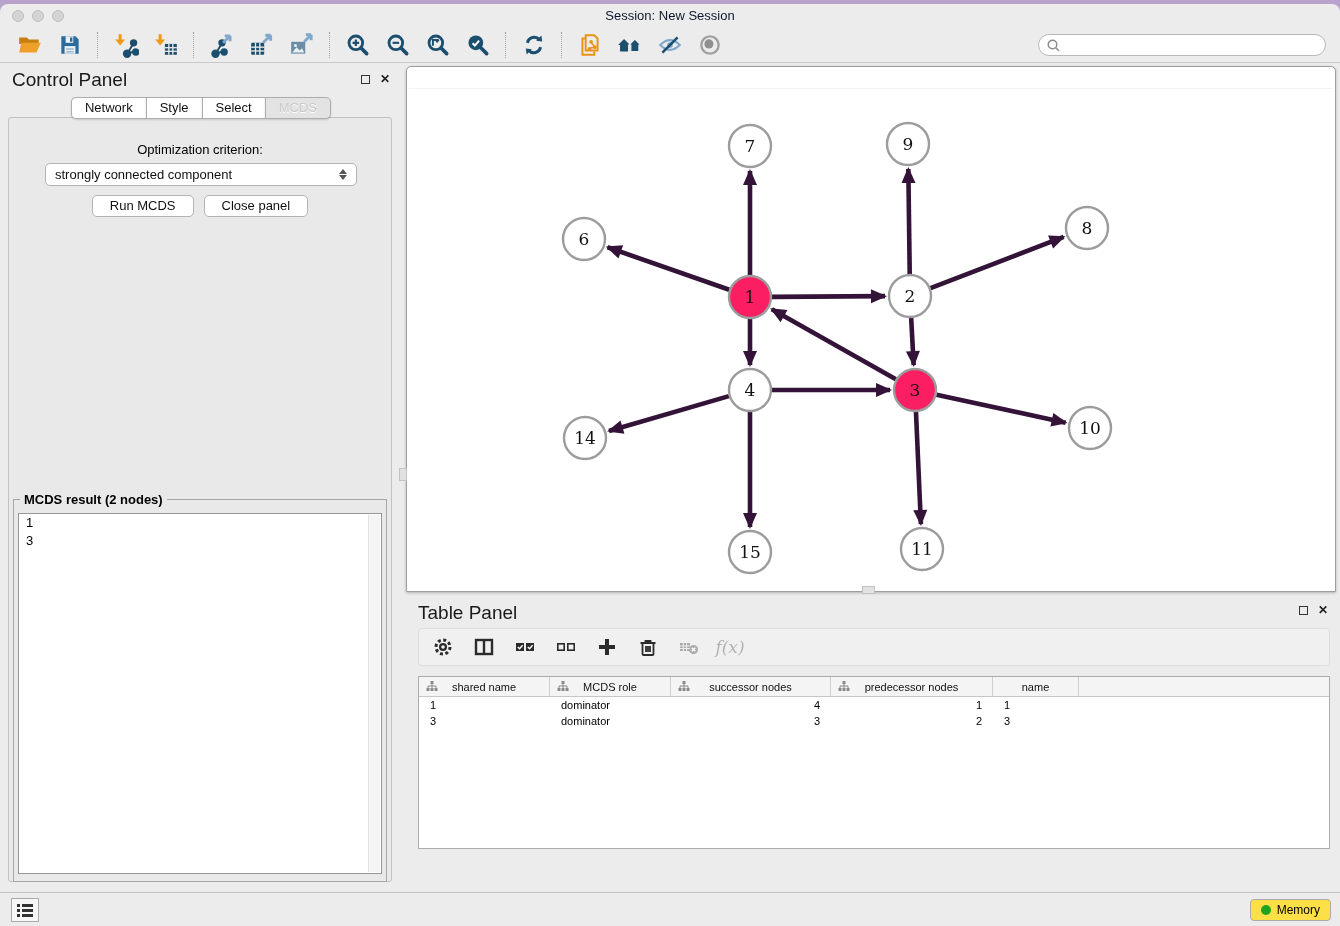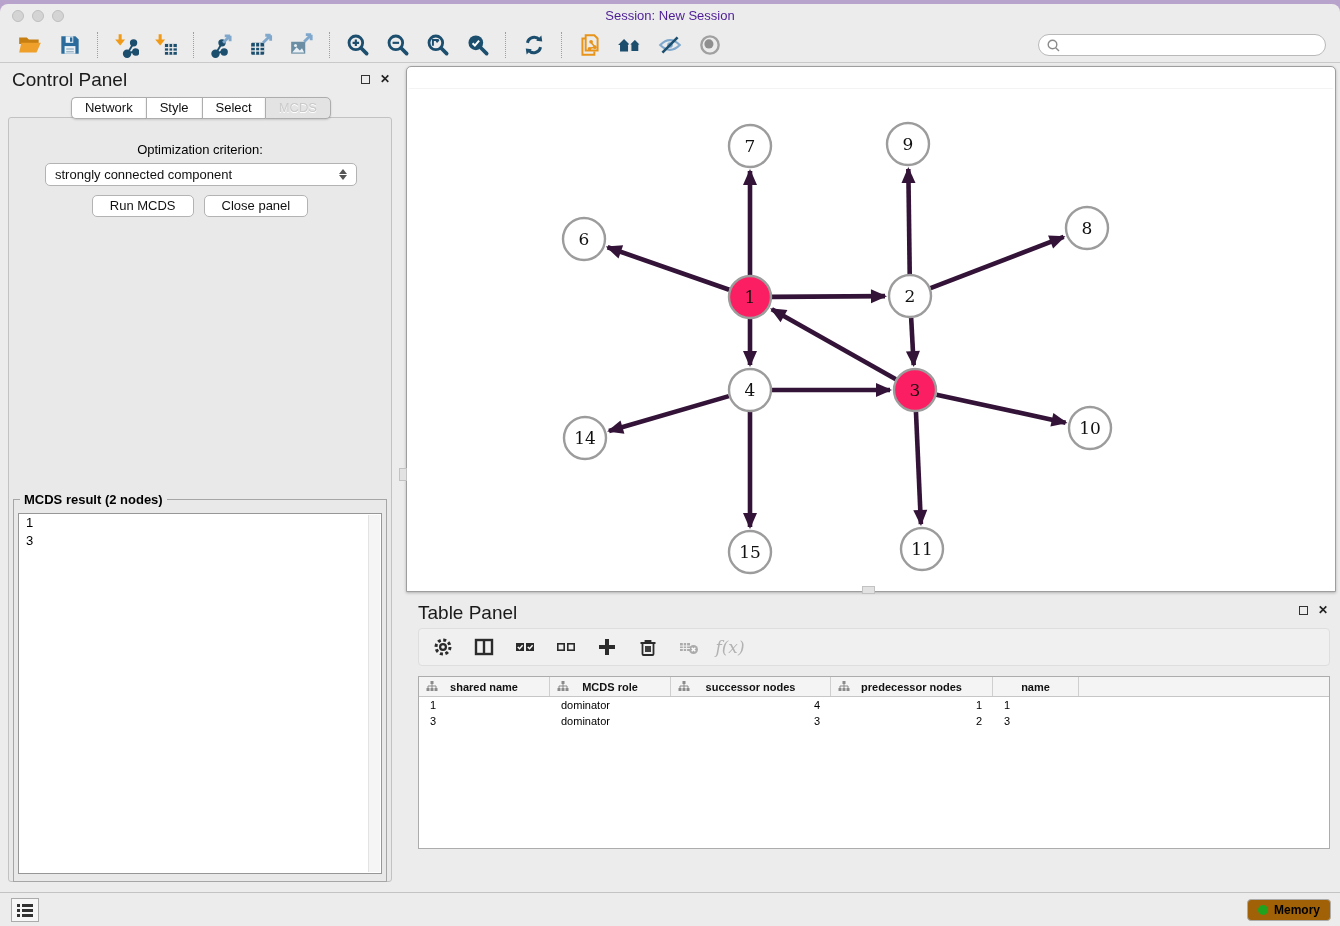--- a/index.html
+++ b/index.html
@@ -8,21 +8,21 @@
     background:#B7A3CB;
     font-family:"Liberation Sans", sans-serif;
   }
   .app { position:absolute; top:4px; left:0; width:1340px; height:922px;
          background:#ECECEC; border-radius:8px 8px 0 0; }
 
   
   .titlebar { position:absolute; top:0; left:0; right:0; height:24px; }
   .traffic { position:absolute; left:12px; top:6px; display:flex; gap:8px; }
   .dot { width:12px; height:12px; border-radius:50%; background:#D4D4D4; border:1px solid #BFBFBF; box-sizing:border-box; }
-  .title-text { text-align:center; line-height:24px; font-size:13px; color:#4c1d95; }
+  .title-text { text-align:center; line-height:24px; font-size:13px; color:#0f172a; }
 
   
   .toolbar { position:absolute; top:24px; left:0; right:0; height:35px;
              border-bottom:1px solid #C9C9C9; display:flex; align-items:center;
              padding:0 10px; box-sizing:border-box; }
   .tb-btn { width:40px; height:31px; display:flex; align-items:center; justify-content:center; flex:0 0 auto; }
   .tb-sep { width:1px; height:26px; border-left:1px dotted #9F9F9F; margin:0 7px; flex:0 0 auto; }
   .tb-spacer { flex:1; }
   .search-field { width:288px; height:22px; background:#FFF; border:1px solid #B9B9B9;
                   border-radius:12px; display:flex; align-items:center; padding:0 7px; gap:4px;
@@ -93,35 +93,35 @@
   .tp-btns { top:9px; }
   .tp-toolbar { position:absolute; left:12px; top:32px; width:912px; height:38px;
                 background:#F0F0F0; border:1px solid #DEDEDE; border-radius:4px;
                 display:flex; align-items:center; gap:19px; padding:0 13px; box-sizing:border-box; }
   .tp-tool { width:22px; height:22px; display:flex; align-items:center; justify-content:center; }
   .fx-label { font-size:17px; font-family:"DejaVu Serif", serif; font-style:italic; color:#B2B2B2; }
   .tp-table { position:absolute; left:12px; top:80px; width:912px; height:173px;
               background:#FFF; border:1px solid #ACACAC; box-sizing:border-box; overflow:hidden; }
   .tp-thead { display:flex; height:19px; background:#F4F4F4; border-bottom:1px solid #C6C6C6; }
   .th { position:relative; box-sizing:border-box; border-right:1px solid #CFCFCF; display:flex;
-        align-items:center; justify-content:center; font-size:11px; color:#111;font-weight:bold; }
+        align-items:center; justify-content:center; font-size:11px; color:#111; }
   .th .th-icon { position:absolute; left:7px; top:3px; }
   .tp-row { display:flex; height:16px; }
   .td { box-sizing:border-box; font-size:11px; color:#000; line-height:16px; padding:0 11px;
         overflow:hidden; white-space:nowrap; }
   .td.right { text-align:right; }
   .tp-tabs { position:absolute; left:0; top:270px; width:100%; display:flex; justify-content:center; }
 
   
   .status-bar { position:absolute; left:0; right:0; top:888px; height:34px; border-top:1px solid #C3C3C3; }
   .list-btn { position:absolute; left:11px; top:5px; width:28px; height:24px; background:#F7F7F7;
               border:1px solid #ABABAB; display:flex; align-items:center; justify-content:center; box-sizing:border-box; }
-  .memory-btn { position:absolute; right:9px; top:6px; height:22px; background:#a16207;
+  .memory-btn { position:absolute; right:9px; top:6px; height:22px; background:#fde047;
                 border:1px solid #ABABAB; border-radius:4px; display:flex; align-items:center;
-                gap:6px; padding:0 10px; font-size:12px; color:#000; box-sizing:border-box;font-weight:bold; }
+                gap:6px; padding:0 10px; font-size:12px; color:#000; box-sizing:border-box; }
   .mem-dot { width:10px; height:10px; border-radius:50%; background:#1FA31F; }
 </style>
 </head>
 <body>
 
 <div class="app">
 
   <div class="titlebar">
     <div class="traffic">
       <span class="dot"></span>

